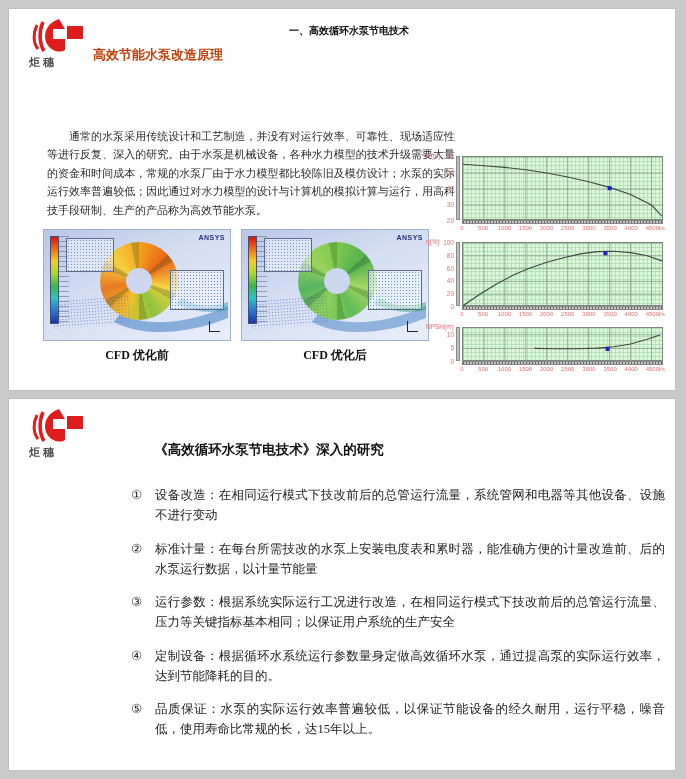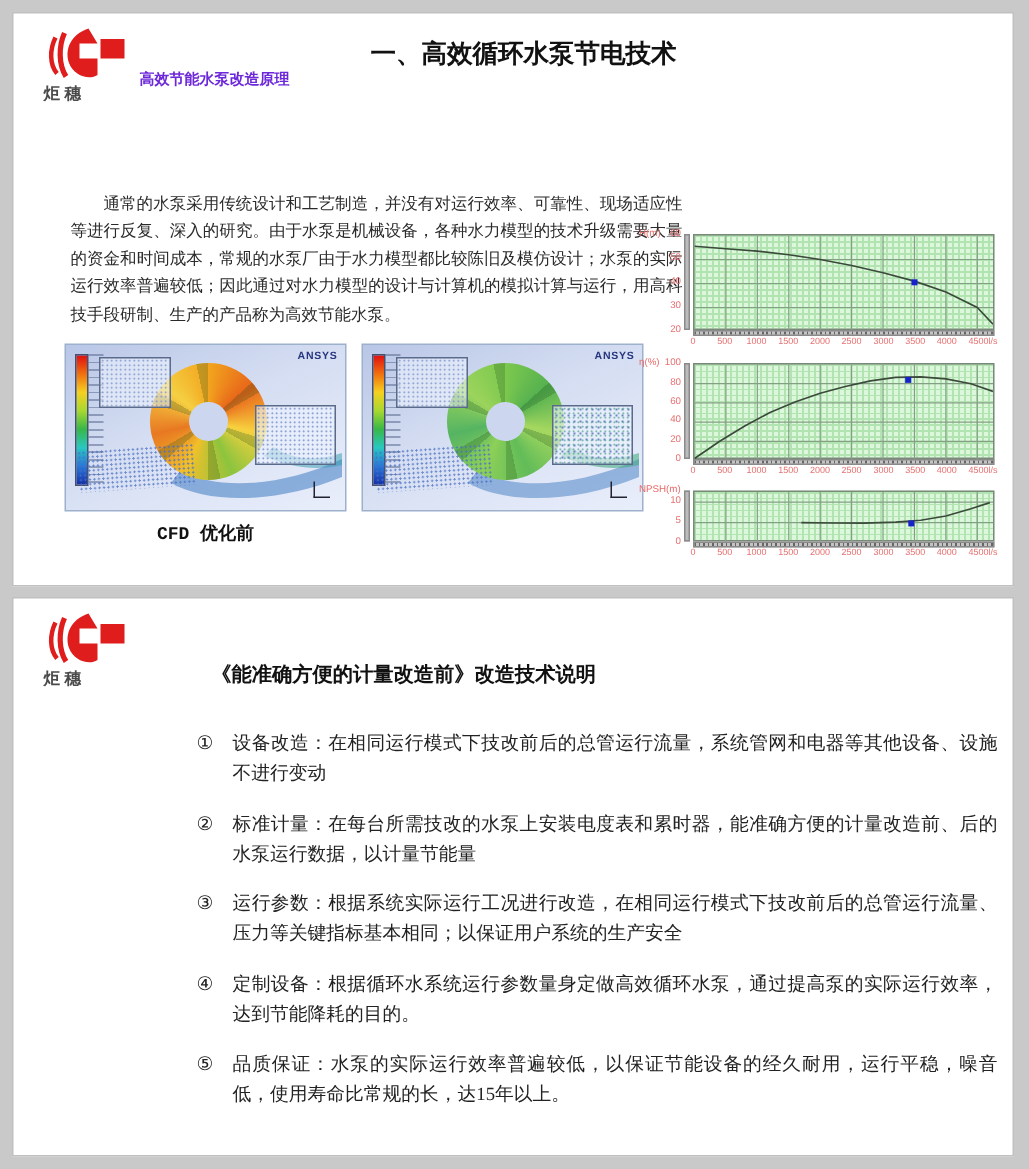--- a/index.html
+++ b/index.html
@@ -7,22 +7,22 @@
   .slide{position:absolute;left:8px;width:668px;background:#fff;border:1px solid #c0c0c0;box-sizing:border-box;}
   #slide1{top:8px;height:383px;}
   #slide2{top:398px;height:373px;}
 
   
   .logo{position:absolute;left:20px;top:8px;width:62px;height:56px;}
   .logo svg{display:block;}
   .logo .logo-text{font-size:11px;font-weight:bold;color:#4a4a4a;letter-spacing:3px;margin-top:-2px;}
 
   
-  .s1-title{position:absolute;left:120px;top:15px;width:440px;text-align:center;font-size:17px;font-weight:bold;color:#111;}
-  .s1-subtitle{position:absolute;left:84px;top:37px;font-size:10px;font-weight:bold;color:#6d28d9;}
+  .s1-title{position:absolute;left:120px;top:15px;width:440px;text-align:center;font-size:10px;font-weight:bold;color:#111;}
+  .s1-subtitle{position:absolute;left:84px;top:37px;font-size:13px;font-weight:bold;color:#c2410c;}
   .s1-para1{position:absolute;left:22px;top:62px;width:634px;font-size:11.5px;font-weight:bold;color:#1a2040;line-height:1.85;text-indent:2em;text-align:justify;}
   .s1-para2{position:absolute;left:22px;top:118px;width:408px;font-size:11px;color:#2a2a2a;line-height:1.68;text-indent:2em;text-align:justify;font-family:"Liberation Serif",serif;margin-left:16px;}
   .s1-foot{position:absolute;left:16px;top:358px;font-size:11.5px;font-weight:bold;color:#222;}
 
   
   .figrow{position:absolute;left:34px;top:220px;width:392px;height:132px;}
   .cfd{position:absolute;top:0;width:188px;height:112px;border:1px solid #9db0cc;box-sizing:border-box;
        background:linear-gradient(155deg,#b9c6e6 0%,#d5def2 45%,#e9eefb 100%);overflow:hidden;}
   .cfd.before{left:0;}
   .cfd.after{left:198px;}
@@ -39,21 +39,21 @@
   .impeller::after{content:"";position:absolute;left:26px;top:26px;width:26px;height:26px;border-radius:50%;background:#ccd7ef;}
   .volute{position:absolute;inset:0;}
   .scatterband{position:absolute;left:8px;bottom:14px;width:78px;height:28px;transform:rotate(-4deg);opacity:.75;
        background-image:radial-gradient(#4a6ec4 0.6px,transparent 0.8px);background-size:3px 3px;}
   .inset1{position:absolute;left:22px;top:8px;width:46px;height:32px;border:1px solid #5a6a8a;
        background-image:radial-gradient(#7a92c8 0.5px,transparent 0.7px);background-size:3px 3px;background-color:rgba(240,245,255,.55);}
   .inset2{position:absolute;right:6px;top:40px;width:52px;height:38px;border:1px solid #5a6a8a;background-color:rgba(238,244,255,.6);}
   .cfd.before .inset2{background-image:radial-gradient(#6a86c2 0.5px,transparent 0.7px);background-size:3px 3px;}
   .cfd.after  .inset2{background-image:radial-gradient(#58a890 0.5px,transparent 0.7px),radial-gradient(#6a86c2 0.5px,transparent 0.7px);background-size:3px 3px,4px 4px;}
   .axisglyph{position:absolute;right:10px;bottom:8px;width:10px;height:10px;border-left:1.5px solid #223;border-bottom:1.5px solid #223;}
-  .caption{position:absolute;top:118px;width:188px;text-align:center;font-size:12px;font-weight:bold;color:#111;font-family:Liberation Mono, monospace;}
+  .caption{position:absolute;top:118px;width:188px;text-align:center;font-size:12px;font-weight:bold;color:#111;font-family:Liberation Serif, serif;}
   .caption.c1{left:0;} .caption.c2{left:198px;}
 
   
   .chart{position:absolute;left:417px;width:243px;}
   #chart0{top:147px;} #chart1{top:233px;} #chart2{top:318px;}
   .ylab{position:absolute;left:0;top:-4px;font-size:6.5px;color:#e86a6a;}
   .yticks{position:absolute;left:16px;width:12px;top:0;}
   .yticks span{position:absolute;right:0;transform:translateY(-50%);font-size:6.5px;color:#e87070;}
   .axisbar-v{position:absolute;left:30px;top:0;width:4px;background:#bcbcbc;border:1px solid #8a8a8a;box-sizing:border-box;}
   .plot{position:absolute;left:36px;right:6px;top:0;border:1px solid #7a8a7a;box-sizing:border-box;background-color:#ddf7dd;
@@ -115,20 +115,21 @@
         <path d="M70 92 C95 106 140 106 184 88 L184 76 C140 96 100 96 76 84 Z" fill="#3f7cc2" opacity="0.5"></path>
         <path d="M132 74 C150 82 168 84 184 80 L184 72 C166 78 150 76 138 68 Z" fill="#3aa877" opacity="0.55"></path>
       </svg>
       <div class="impeller"></div>
       <div class="scatterband"></div>
       <div class="inset1"></div>
       <div class="inset2"></div>
       <div class="axisglyph"></div>
     </div>
     <div class="caption c1">CFD 优化前</div>
+    <div class="caption c2">CFD 优化后</div>
   </div>
 
 
   <div class="chart" id="chart0" style="height: 80px;">
     <span class="ylab">H(m)</span>
     <div class="yticks" style="height: 64px;">
         <span style="top:100.0%">20</span>
         <span style="top:75.0%">30</span>
         <span style="top:50.0%">40</span>
         <span style="top:25.0%">50</span>
@@ -268,21 +269,21 @@
   <div class="logo">
     <svg width="58" height="40" viewBox="0 0 58 40">
       <path d="M8 8 C4 16 4 26 9 32" stroke="#e01d1d" stroke-width="3" fill="none"></path>
       <path d="M14 5 C10 14 10 26 15 34" stroke="#e01d1d" stroke-width="3.5" fill="none"></path>
       <path d="M30 2 C18 6 14 16 17 25 C20 33 30 37 36 33 L36 22 L24 22 L24 12 L36 12 Z" fill="#e01d1d"></path>
       <rect x="38" y="9" width="16" height="13" fill="#e01d1d"></rect>
     </svg>
     <div class="logo-text">炬穗</div>
   </div>
 
-  <div class="s2-title">《能准确方便的计量改造前》改造技术说明</div>
+  <div class="s2-title">《高效循环水泵节电技术》深入的研究</div>
 
   <div class="s2-items" id="s2-items">
       <div class="s2-item">
         <span class="num">①</span>
         <span class="txt">设备改造：在相同运行模式下技改前后的总管运行流量，系统管网和电器等其他设备、设施不进行变动</span>
       </div>
       <div class="s2-item">
         <span class="num">②</span>
         <span class="txt">标准计量：在每台所需技改的水泵上安装电度表和累时器，能准确方便的计量改造前、后的水泵运行数据，以计量节能量</span>
       </div>

